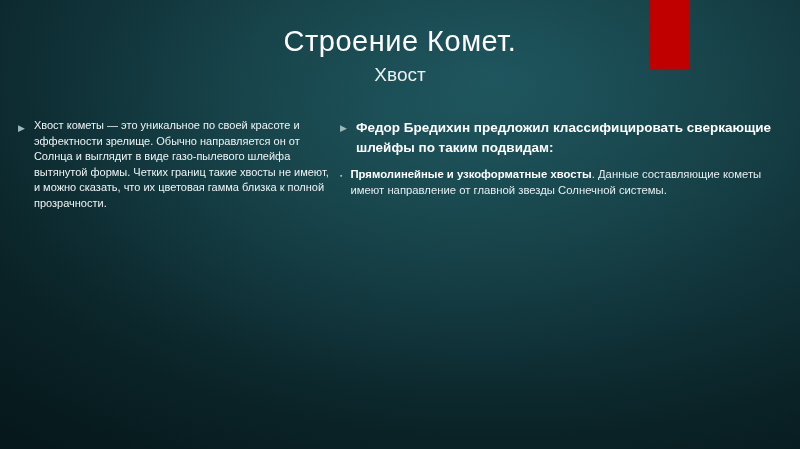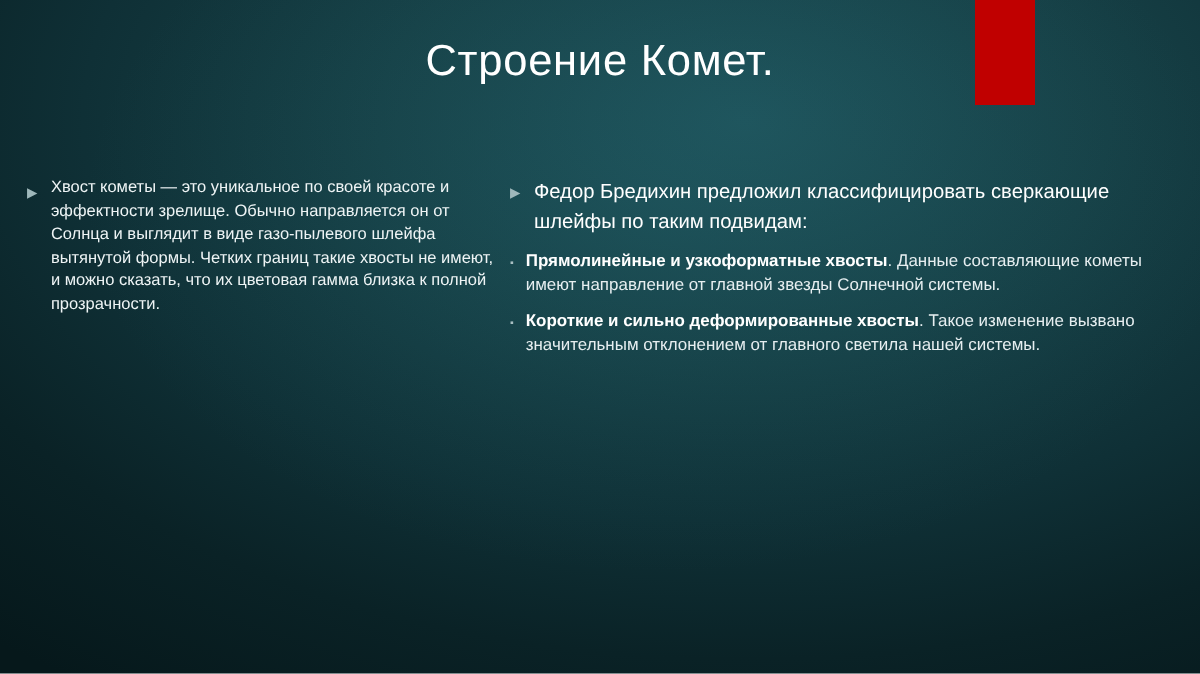--- a/index.html
+++ b/index.html
@@ -92,21 +92,21 @@
   }
   .text-l1 {
     color: #eef4f5;
     font-size: 11px;
     line-height: 1.42;
   }
   .text-bold {
     color: #ffffff;
     font-size: 13.5px;
     line-height: 1.45;
-    font-weight: normal;
+    font-weight: bold;
   }
   .text-sub {
     color: #e6eef0;
     font-size: 11.3px;
     line-height: 1.42;
   }
   .text-sub b {
     font-weight: bold;
     color: #ffffff;
     text-align: center;
@@ -120,20 +120,21 @@
 </style>
 </head>
 <body>
 
 <div class="slide">
   <div class="vignette"></div>
   <div class="accent-bar"></div>
 
   <div class="title-block">
     <div class="title">Строение Комет.</div>
+    <div class="subtitle">Хвост</div>
   </div>
 
   <div class="columns">
 
     <div class="col-left">
       <div class="bullet-row">
         <span class="bullet-mark">▶</span>
         <span class="text-l1">Хвост кометы — это уникальное по своей красоте и эффектности зрелище. Обычно направляется он от Солнца и выглядит в виде газо-пылевого шлейфа вытянутой формы. Четких границ такие хвосты не имеют, и можно сказать, что их цветовая гамма близка к полной прозрачности.</span>
       </div>
     </div>
@@ -142,21 +143,17 @@
       <div class="bullet-row">
         <span class="bullet-mark">▶</span>
         <span class="text-bold">Федор Бредихин предложил классифицировать сверкающие шлейфы по таким подвидам:</span>
       </div>
 
       <div class="sub-list">
         <div class="bullet-row sub-item">
           <span class="bullet-mark sub">▪</span>
           <span class="text-sub"><b>Прямолинейные и узкоформатные хвосты</b><span>. Данные составляющие кометы имеют направление от главной звезды Солнечной системы.</span></span>
         </div>
-        <div class="bullet-row sub-item">
-          <span class="bullet-mark sub">▪</span>
-          <span class="text-sub"><b>Короткие и сильно деформированные хвосты</b><span>. Такое изменение вызвано значительным отклонением от главного светила нашей системы.</span></span>
-        </div>
       </div>
     </div>
 
   </div>
 </div>
 
 </body></html>

